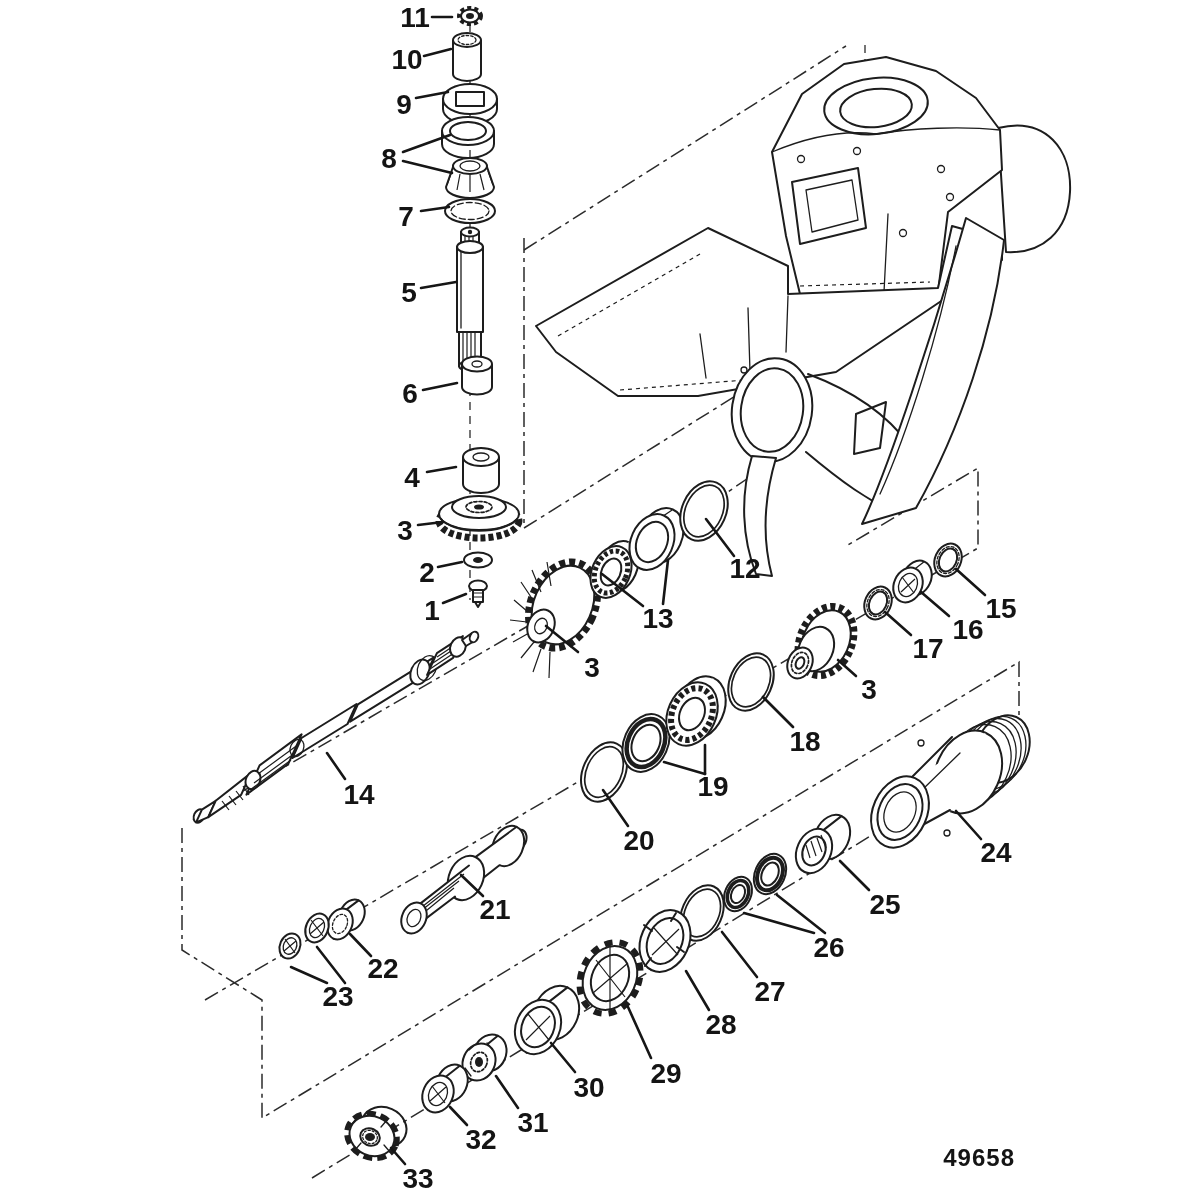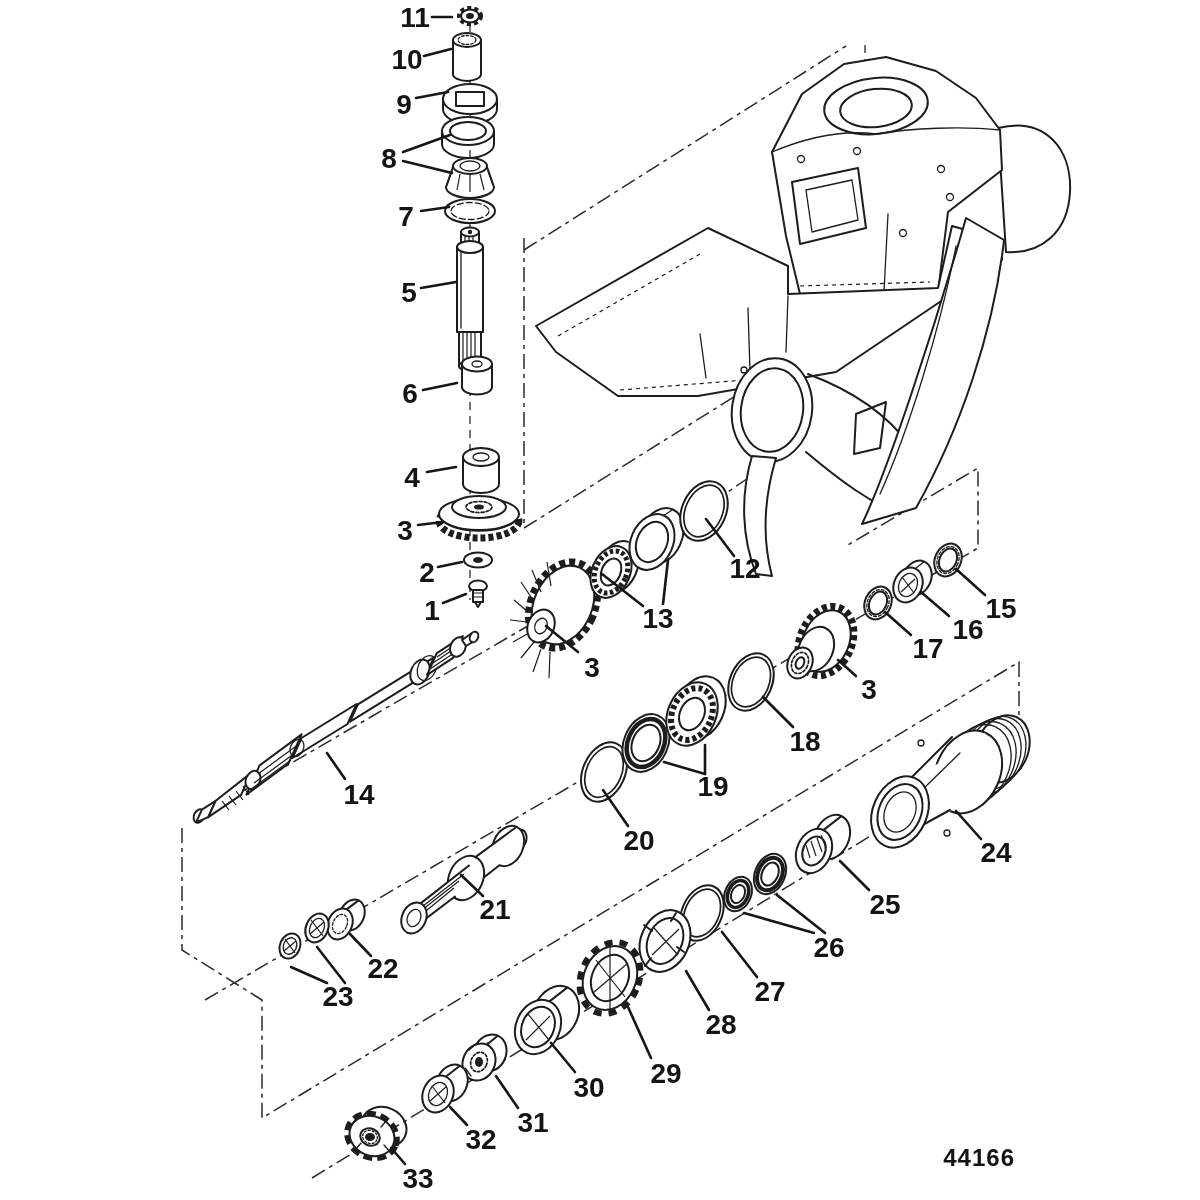--- a/index.html
+++ b/index.html
@@ -424,14 +424,14 @@
         <text x="589" y="1097" class="callout">30</text>
         <polyline points="518,1108 496,1076" class="leader"></polyline>
         <text x="533" y="1132" class="callout">31</text>
         <polyline points="467,1125 450,1107" class="leader"></polyline>
         <text x="481" y="1149" class="callout">32</text>
         <polyline points="405,1164 391,1148" class="leader"></polyline>
         <text x="418" y="1188" class="callout">33</text>
       </g>
 </svg>
 
-<div class="part-number">44166</div>
+<div class="part-number">49658</div>
 </div>
 
 </body></html>

